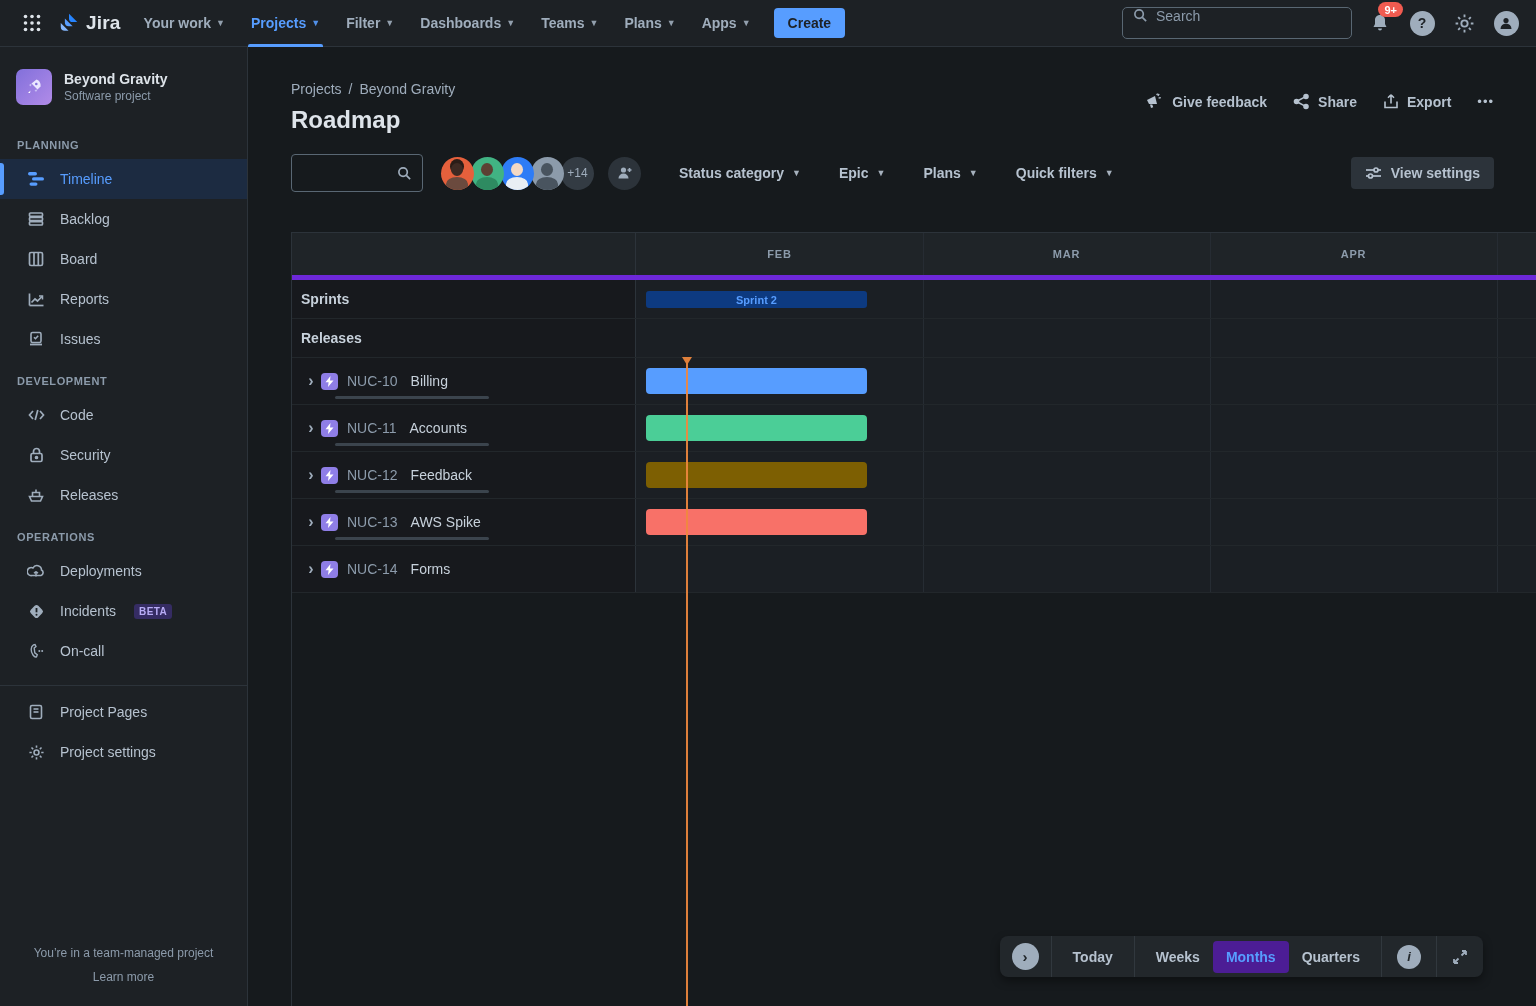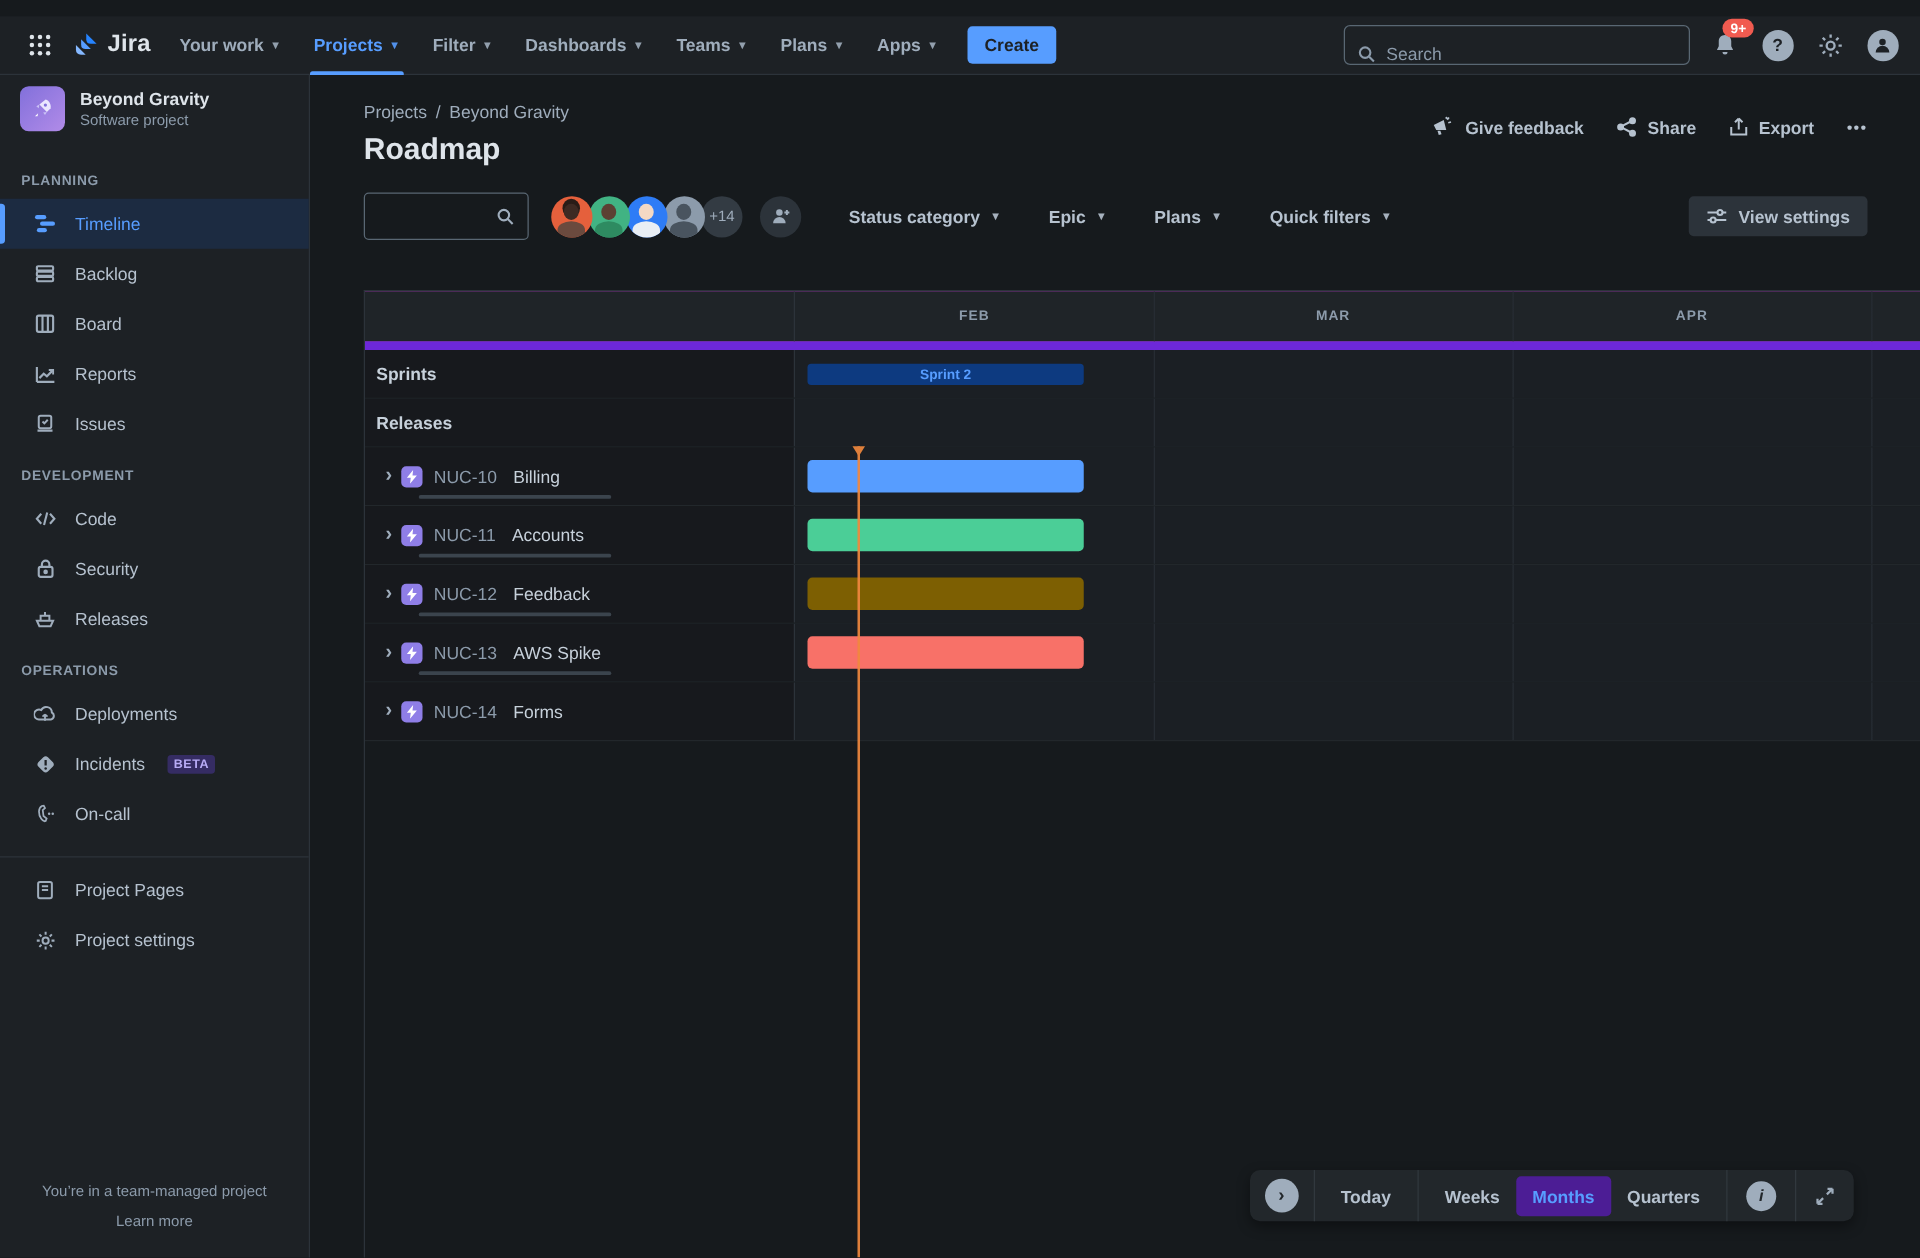--- a/index.html
+++ b/index.html
@@ -1,36 +1,36 @@
 <!DOCTYPE html>
 <html><head>
 <meta charset="utf-8">
 <style>
   * { margin:0; padding:0; box-sizing:border-box; }
   html,body { width:1536px; height:1006px; overflow:hidden; background:#161A1D;
     font-family:"Liberation Sans","DejaVu Sans",sans-serif; color:#B6C2CF; }
   svg { display:block; }
 
   
-  .topnav { position:absolute; top:13px; left:0; right:0; height:47px; background:#1D2125;
+  .topnav { position:absolute; top:0; left:0; right:0; height:47px; background:#1D2125;
     border-bottom:1px solid #2C333A; display:flex; align-items:center; padding:0 16px; z-index:30; }
   .nav-left { display:flex; align-items:center; gap:6px; }
   .appswitcher { width:32px; height:32px; display:flex; align-items:center; justify-content:center; border-radius:4px; cursor:pointer; }
   .brand { display:flex; align-items:center; gap:6px; padding:0 10px 0 4px; }
   .brand-name { font-size:19px; font-weight:bold; color:#DEE4EA; letter-spacing:.2px; }
   .nav-items { display:flex; align-items:center; height:47px; }
   .nav-item { position:relative; height:47px; display:flex; align-items:center; gap:5px; padding:0 13px;
     font-size:14px; font-weight:600; color:#9FADBC; cursor:pointer; }
   .nav-item.active { color:#579DFF; }
   .nav-item.active::after { content:""; position:absolute; left:10px; right:10px; bottom:0; height:3px; background:#579DFF; border-radius:2px 2px 0 0; }
   .caret { font-size:9px; opacity:.9; }
   .create-btn { margin-left:10px; background:#579DFF; color:#1D2125; font-weight:700; font-size:14px;
     border:none; border-radius:4px; padding:7px 14px; cursor:pointer; }
   .nav-right { margin-left:auto; display:flex; align-items:center; gap:14px; }
-  .nav-search { display:flex; align-items:flex-end; gap:8px; width:277px; height:32px; border:1px solid #596773;
+  .nav-search { display:flex; align-items:flex-start; gap:8px; width:230px; height:32px; border:1px solid #596773;
     border-radius:5px; padding:0 10px; background:#1D2125; }
   .nav-search input { border:none; outline:none; background:transparent; color:#B6C2CF; font-size:14px; width:100%;
     font-family:"Liberation Sans","DejaVu Sans",sans-serif; }
   .nav-search input::placeholder { color:#8C9BAB; }
   .icon-btn { position:relative; width:28px; height:28px; display:flex; align-items:center; justify-content:center; cursor:pointer; }
   .notif-badge { position:absolute; top:-7px; right:-9px; background:#F15B50; color:#fff; font-size:11px; font-weight:700;
     border-radius:9px; padding:1.5px 6px; }
   .help-circle,.avatar-circle { width:25px; height:25px; border-radius:50%; background:#9FADBC; display:flex;
     align-items:center; justify-content:center; color:#1D2125; font-weight:700; font-size:14px; }
 
@@ -87,21 +87,21 @@
     color:#B6C2CF; font-size:14px; font-weight:600; border-radius:4px; padding:8px 14px; cursor:pointer; }
 
   
   .tl-panel { position:absolute; top:185px; left:43px; right:0; bottom:0;
     border-top:1px solid #2C333A; border-left:1px solid #2C333A; overflow:hidden; }
   .tl-row { display:flex; width:100%; }
   .tl-list-cell { width:344px; flex:none; border-right:1px solid #2C333A; position:relative; }
   .tl-chart-cell { flex:1; position:relative;
     background-image:linear-gradient(#262C33,#262C33),linear-gradient(#262C33,#262C33),linear-gradient(#262C33,#262C33);
     background-size:1px 100%; background-position:287px 0,574px 0,861px 0; background-repeat:no-repeat; }
-  .tl-header { height:47px; background:#d946ef; border-bottom:7px solid #6d28d9; }
+  .tl-header { height:47px; background:#d946ef; border-bottom:5px solid #6d28d9; }
   .tl-header .tl-chart-cell { display:flex; }
   .month-cell { width:287px; flex:none; display:flex; align-items:center; justify-content:center;
     font-size:11px; font-weight:700; letter-spacing:.8px; color:#8C9BAB; }
   .group-row { height:39px; border-bottom:1px solid #22272B; }
   .group-row .tl-list-cell { display:flex; align-items:center; padding-left:9px; background:#17191D; }
   .group-row .tl-chart-cell { background-color:#1B1F24; }
   .group-label { font-size:14px; font-weight:700; color:#C7D1DB; }
   .sprint-bar { position:absolute; left:10px; top:11px; width:221px; height:17px; border-radius:3px;
     display:flex; align-items:center; justify-content:center; font-size:11px; font-weight:700; cursor:pointer; }
   .epic-row { height:47px; border-bottom:1px solid #22272B; }

